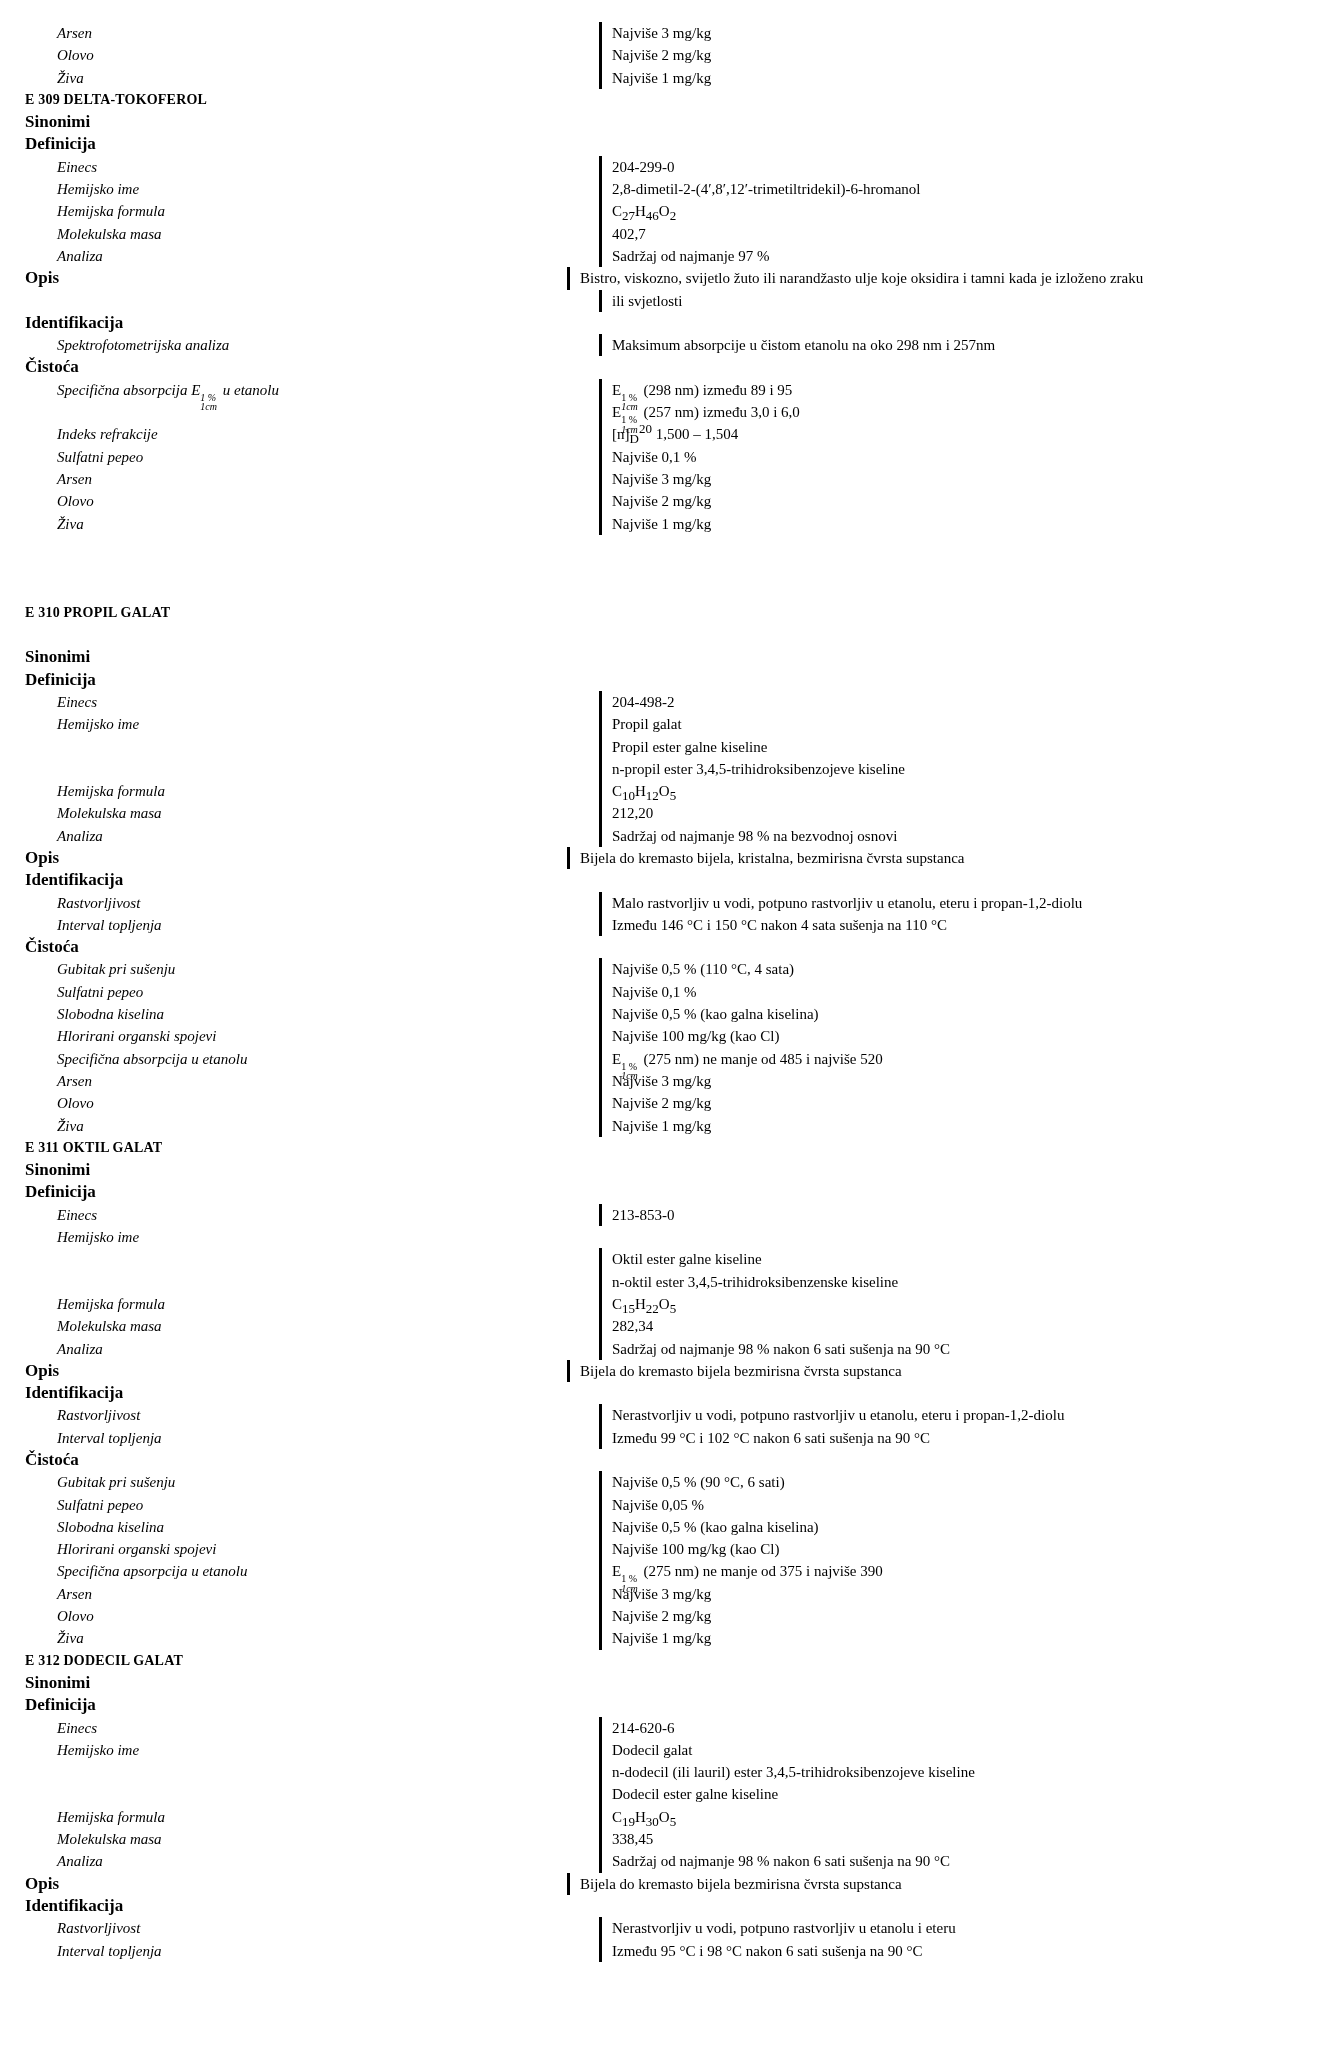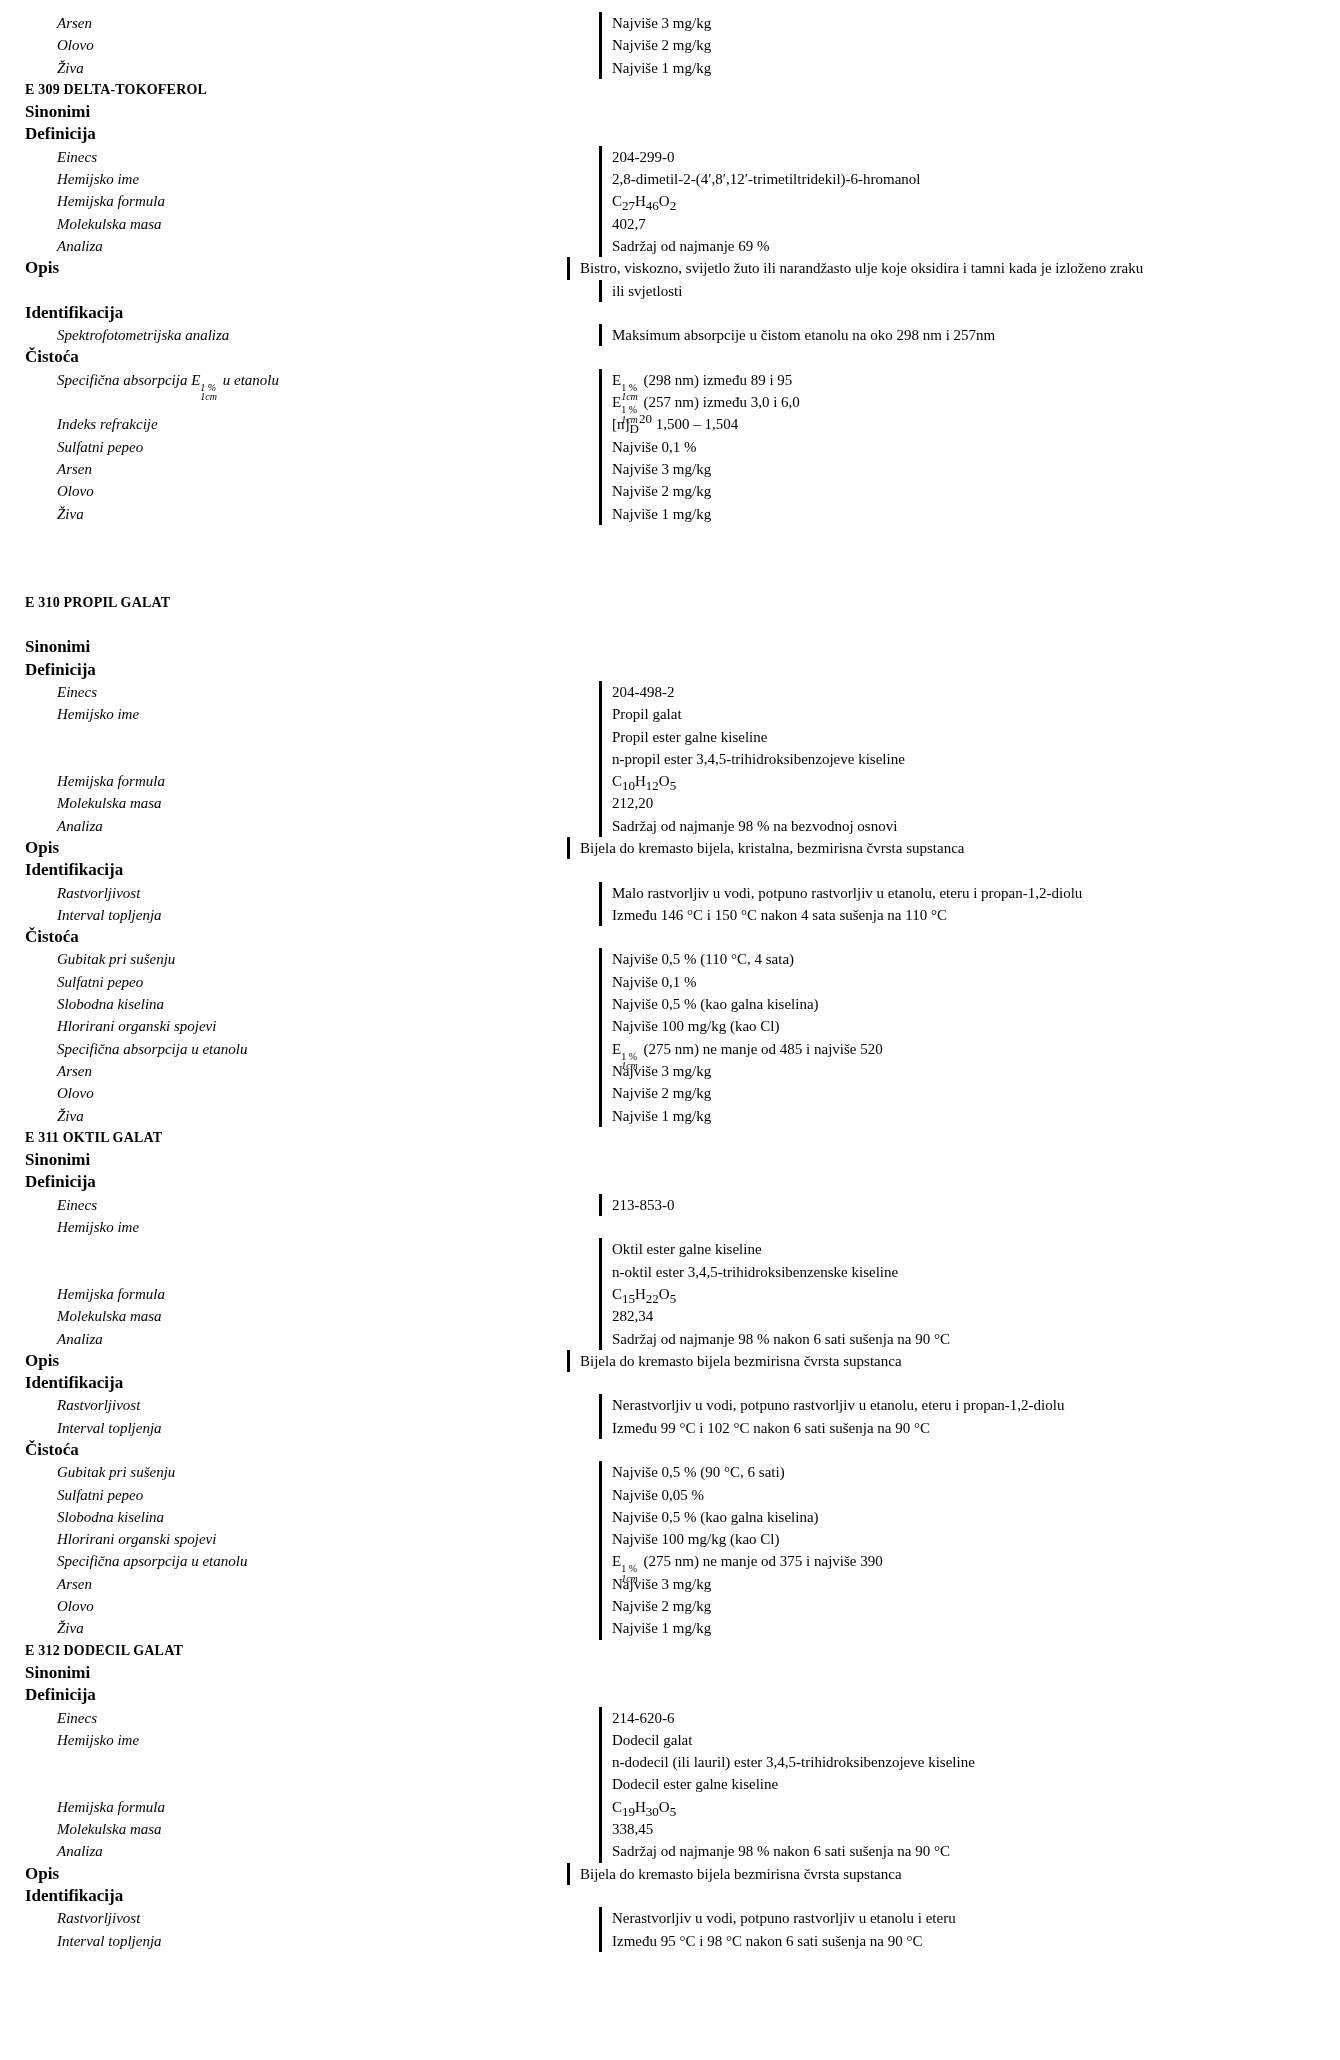--- a/index.html
+++ b/index.html
@@ -3,21 +3,21 @@
 <meta charset="utf-8">
 <style>
   html,body { margin:0; padding:0; }
   body {
     width:1340px; height:2060px;
     background:#ffffff; color:#000000;
     font-family:"Liberation Serif", serif;
     font-size:15px;
     overflow:hidden;
   }
-  #doc { padding-top:12px; }
+  #doc { padding-top:22px; }
   .row { display:flex; height:22.3px; line-height:22.3px; align-items:flex-start; }
   .title-row { height:22.3px; line-height:22.3px; padding-left:25px;
                font-weight:bold; font-size:14px; letter-spacing:0.2px; }
   .lbl { flex:0 0 542px; white-space:nowrap; line-height:22.3px; }
   .lbl.bold { font-weight:bold; padding-left:25px; font-size:17px; }
   .lbl.italic { font-style:italic; padding-left:57px; }
   .lbl.none { padding-left:57px; }
   .val { flex:1 1 auto; border-left:3px solid transparent; padding-left:10px;
          white-space:nowrap; line-height:22.3px; }
   .row.ruled .val { border-left-color:#000000; }
@@ -63,21 +63,21 @@
     <div class="row ruled">
       <div class="lbl italic">Hemijska formula</div>
       <div class="val">C<sub>27</sub>H<sub>46</sub>O<sub>2</sub></div>
     </div>
     <div class="row ruled">
       <div class="lbl italic">Molekulska masa</div>
       <div class="val">402,7</div>
     </div>
     <div class="row ruled">
       <div class="lbl italic">Analiza</div>
-      <div class="val">Sadržaj od najmanje 69 %</div>
+      <div class="val">Sadržaj od najmanje 97 %</div>
     </div>
     <div class="row ruled">
       <div class="lbl bold">Opis</div>
       <div class="val">Bistro, viskozno, svijetlo žuto ili narandžasto ulje koje oksidira i tamni kada je izloženo zraku</div>
     </div>
     <div class="row ruled">
       <div class="lbl none"></div>
       <div class="val">ili svjetlosti</div>
     </div>
     <div class="row ruled">

